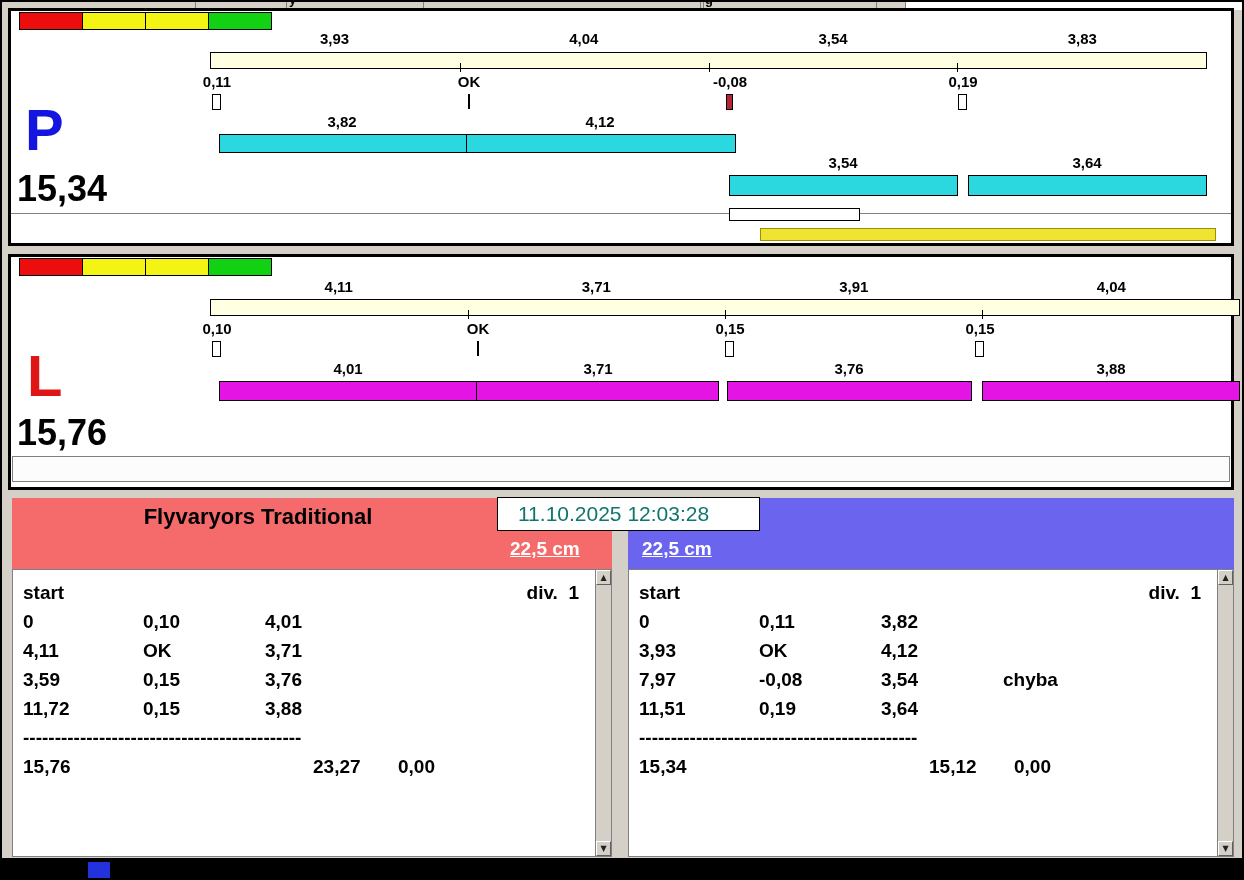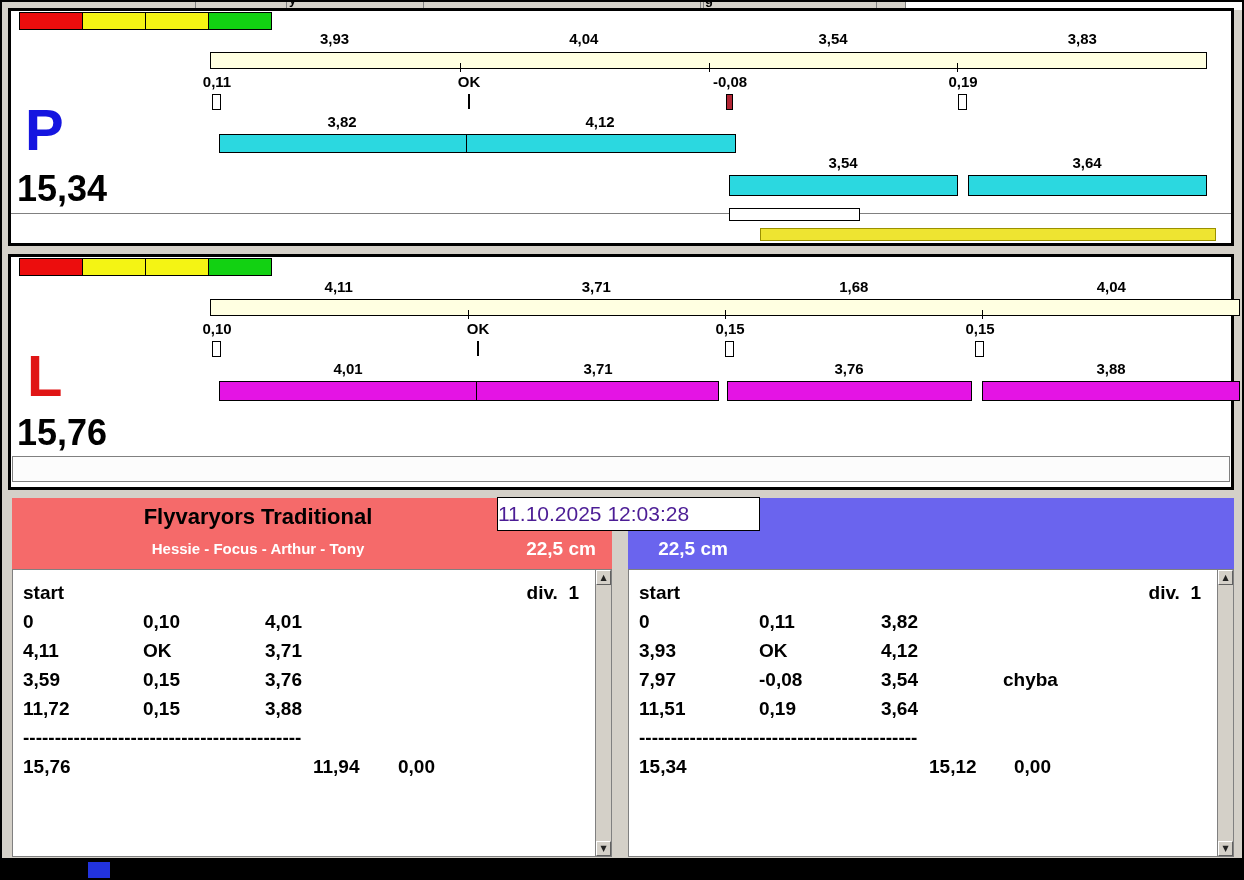--- a/index.html
+++ b/index.html
@@ -38,22 +38,22 @@
   .hline { position:absolute; height:1px; background:#808080; }
   .whitebox { position:absolute; background:#fff; border:1px solid #000; }
   .ystrip { position:absolute; background:var(--bar-yellow,#eee431); border:1px solid #9a9000; }
   .lstrip { position:absolute; background:#fcfcfc; border:1px solid #808080; }
 
   
   .bottom { position:absolute; }
   .header { position:absolute; }
   .team-title { position:absolute; text-align:center; font:bold 22px/26px "Liberation Sans",sans-serif; color:#000; }
   .team-members { position:absolute; text-align:center; font:bold 15px/18px "Liberation Sans",sans-serif; color:#fff; }
-  .distance { position:absolute; text-align:center; font:bold 19px/22px "Liberation Sans",sans-serif; color:#fff; }
-  .datetime { position:absolute; background:#fff; border:1px solid #000; font:21px/32px "Liberation Sans",sans-serif; color:#4c1d95; padding-left:0; }
+  .distance { position:absolute; font:bold 19px/22px "Liberation Sans",sans-serif; color:#fff;text-decoration:underline; }
+  .datetime { position:absolute; background:#fff; border:1px solid #000; font:21px/32px "Liberation Sans",sans-serif; color:#0f766e; padding-left:20px; }
   .logpanel { position:absolute; background:#fff; border:1px solid #808080; }
   .logbody { position:absolute; left:0; top:0; right:16px; bottom:0; padding:8px 8px 0 10px; font:bold 19px/29px "Liberation Sans",sans-serif; color:#000; }
   .loghead { display:flex; height:29px; }
   .loghead .spacer { flex:1; }
   .divlab { white-space:pre; margin-right:8px; }
   .logrow { display:grid; grid-template-columns:120px 122px 122px auto; height:29px; }
   .logdivider { height:29px; white-space:nowrap; overflow:hidden; }
   .logtotals { display:grid; grid-template-columns:290px 85px auto; height:29px; }
   .scrollbar { position:absolute; right:0; top:0; bottom:0; width:16px; background:var(--bg,#d4d0c8); border-left:1px solid #808080; }
   .sbtn { position:absolute; left:0; width:15px; height:15px; background:var(--bg,#d4d0c8); border:1px solid; border-color:#fff #606060 #606060 #fff; font:8px/13px "DejaVu Sans",sans-serif; text-align:center; color:#222; }
@@ -129,21 +129,21 @@
       <div class="blocks" style="left:9px;top:1px">
         <div class="blk red"></div>
         <div class="blk yellow"></div>
         <div class="blk yellow"></div>
         <div class="blk green"></div>
       </div>
 
       <div class="splitrow" style="left:199px;top:22px;width:1030px">
         <span>4,11</span>
         <span>3,71</span>
-        <span>1,68</span>
+        <span>3,91</span>
         <span>4,04</span>
       </div>
 
       <div class="ivory" style="left:199px;top:42px;width:1030px">
         <i class="tick" style="left:25%"></i>
         <i class="tick" style="left:50%"></i>
         <i class="tick" style="left:75%"></i>
       </div>
 
       <span class="difflab" style="left:206px;top:64px">0,10</span>
@@ -169,21 +169,20 @@
       <div class="lane-letter" style="left:16px;top:90px;color:var(--letter-red,#e01515)">L</div>
       <div class="lane-total" style="left:6px;top:158px">15,76</div>
 
       <div class="lstrip" style="left:1px;top:199px;width:1218px;height:26px"></div>
     </div>
 
     <div class="bottom" style="left:6px;top:495px;width:1226px;height:361px">
 
       <div class="header" style="left:4px;top:1px;width:600px;height:71px;background:var(--team-red,#f56a6a)">
         <div class="team-title" style="left:0;top:6px;width:492px">Flyvaryors Traditional</div>
-        <div class="team-members" style="left:0;top:42px;width:492px">Hessie - Focus - Arthur - Tony</div>
         <div class="distance" style="left:498px;top:40px;width:102px">22,5 cm</div>
       </div>
 
       <div class="header" style="left:620px;top:1px;width:606px;height:71px;background:var(--team-blue,#6a64ee)">
         <div class="distance" style="left:14px;top:40px;width:102px">22,5 cm</div>
       </div>
 
       <div class="datetime" style="left:489px;top:0;width:263px;height:34px">11.10.2025 12:03:28</div>
 
       <div class="logpanel" style="left:4px;top:72px;width:600px;height:288px">
@@ -213,21 +212,21 @@
           </div>
           <div class="logrow">
             <span>11,72</span>
             <span>0,15</span>
             <span>3,88</span>
             <span></span>
           </div>
           <div class="logdivider">--------------------------------------------</div>
           <div class="logtotals">
             <span>15,76</span>
-            <span>11,94</span>
+            <span>23,27</span>
             <span>0,00</span>
           </div>
         </div>
         <div class="scrollbar">
           <div class="sbtn up">▲</div>
           <div class="sbtn down">▼</div>
         </div>
       </div>
 
       <div class="logpanel" style="left:620px;top:72px;width:606px;height:288px">

